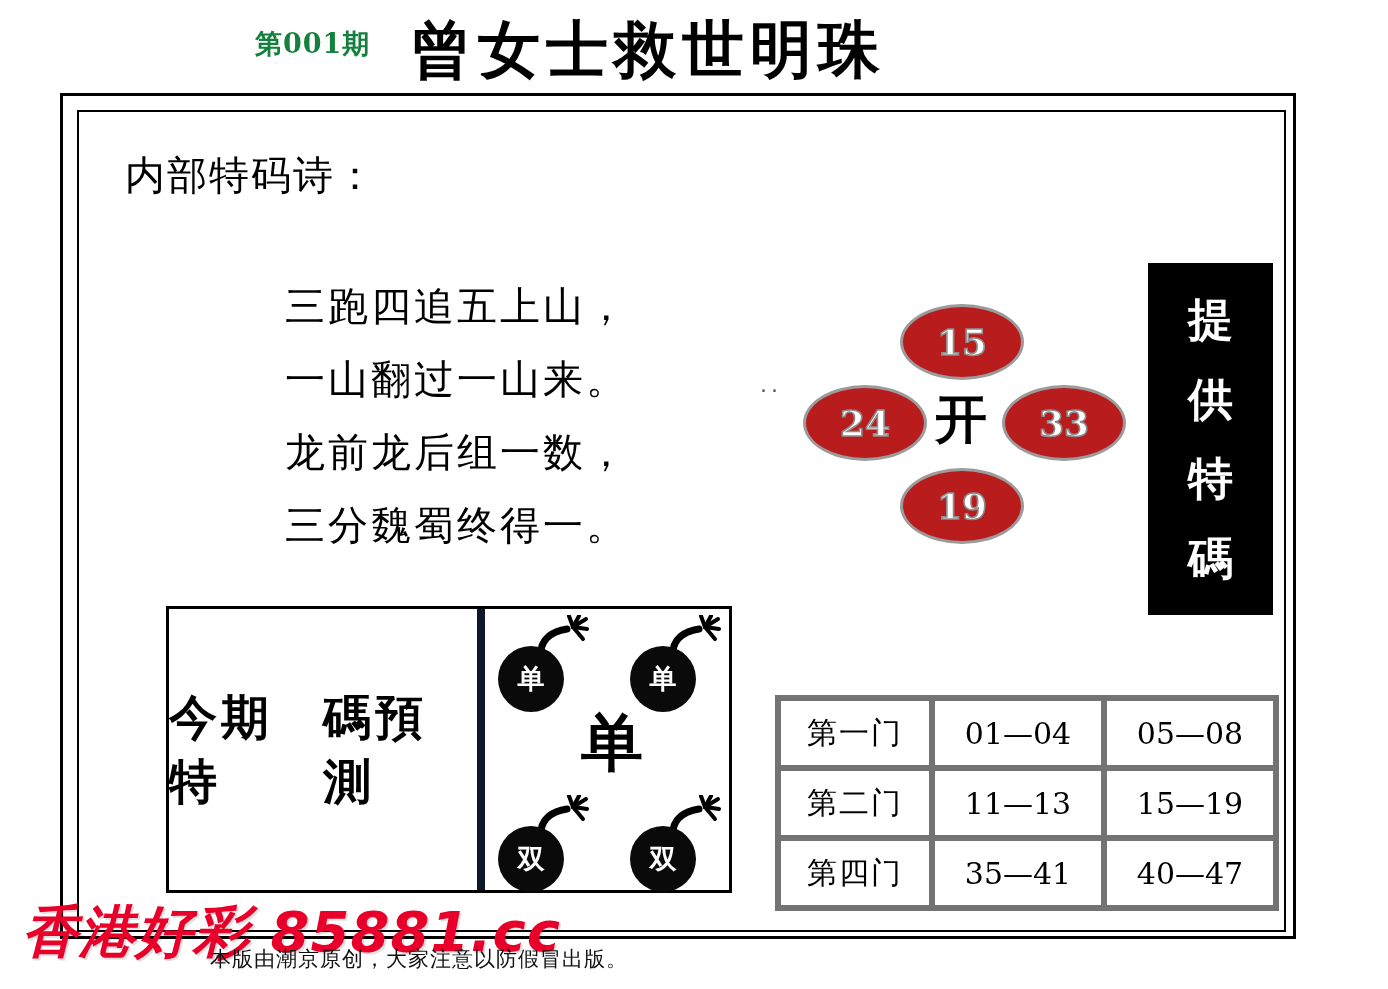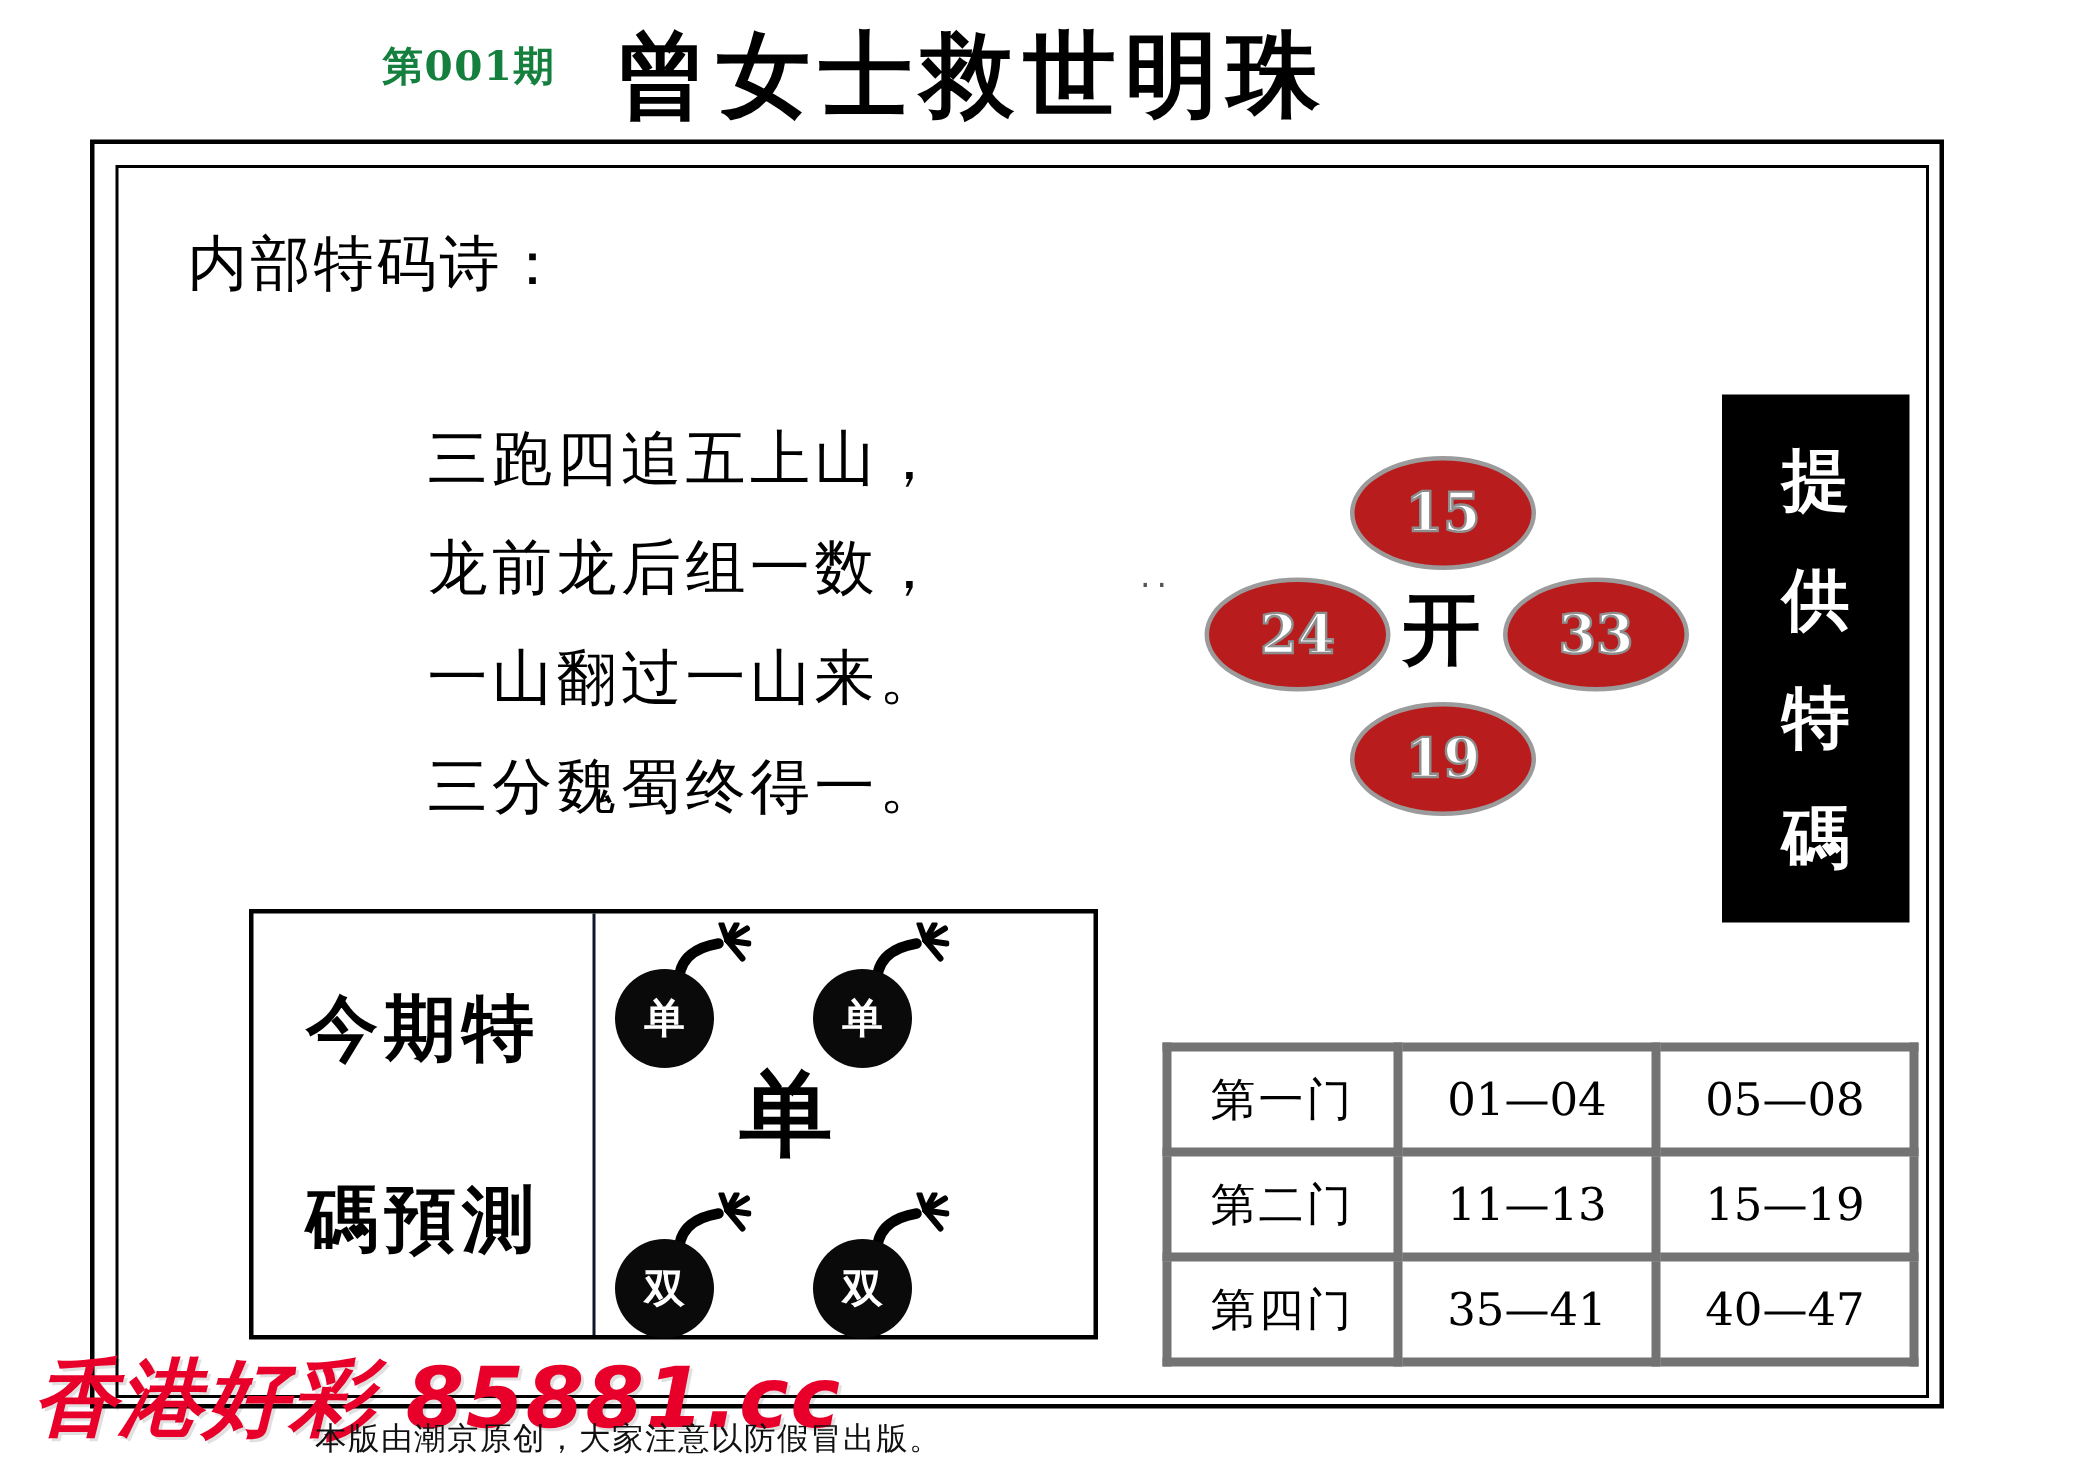--- a/index.html
+++ b/index.html
@@ -94,22 +94,22 @@
     line-height:1;
   }
 
   
   .pred-box{
     position:absolute;left:166px;top:606px;width:560px;height:281px;
     border:3px solid #000;
     display:flex;
   }
   .pred-left{
-    width:228px;border-right:2px solid #0f172a;
-    display:flex;flex-direction:column;align-items:center;justify-content:space-around;
+    width:316px;border-right:8px solid #0f172a;
+    display:flex;flex-direction:row;align-items:center;justify-content:space-around;
     padding:14px 0;
     box-sizing:border-box;
   }
   .pred-left span{
     font-family:"DejaVu Serif","Liberation Serif",serif;
     font-size:48px;font-weight:bold;color:#000;letter-spacing:4px;
   }
   .pred-right{
     flex:1;position:relative;
   }
@@ -177,22 +177,22 @@
   <div class="issue">第001期</div>
   <div class="main-title">曾女士救世明珠</div>
 
   <div class="frame-outer"></div>
   <div class="frame-inner"></div>
 
   <div class="poem-head">内部特码诗：</div>
 
   <div class="poem">
     <div>三跑四追五上山，</div>
+    <div>一山翻过一山来。</div>
     <div>龙前龙后组一数，</div>
-    <div>一山翻过一山来。</div>
     <div>三分魏蜀终得一。</div>
   </div>
 
   <div class="cluster">
     <div class="dots">..</div>
     <div class="ball b-top">15</div>
     <div class="ball b-left">24</div>
     <div class="kai">开</div>
     <div class="ball b-right">33</div>
     <div class="ball b-bottom">19</div>

